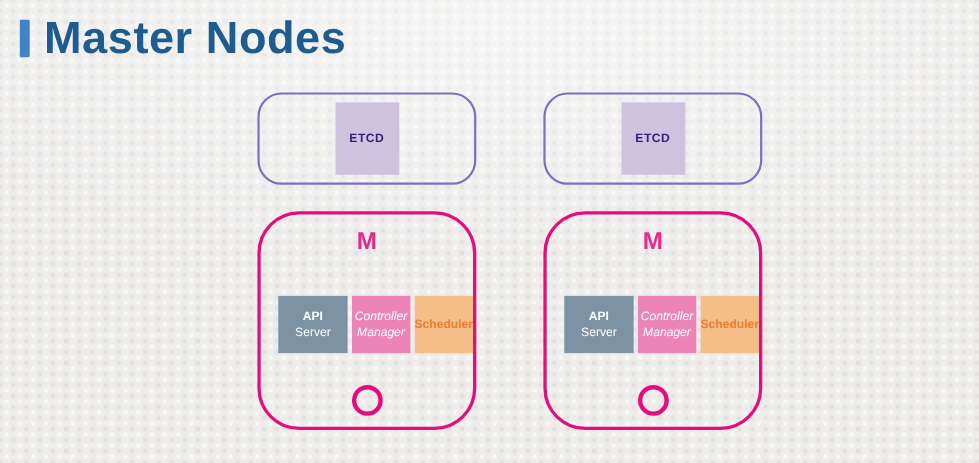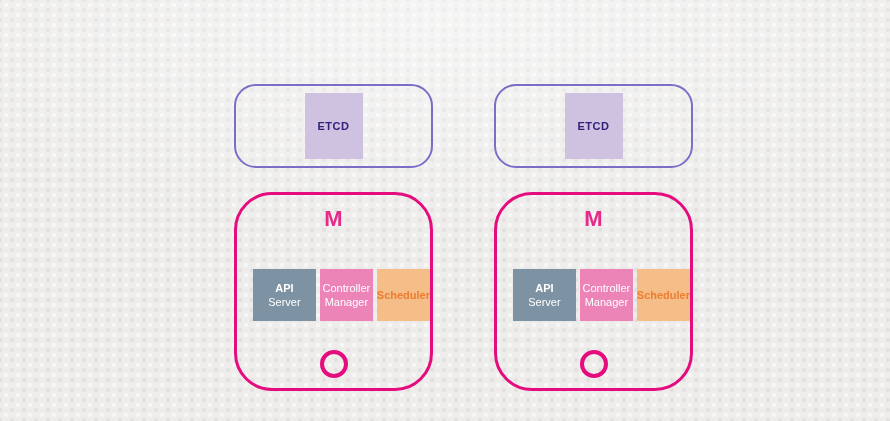--- a/index.html
+++ b/index.html
@@ -68,34 +68,38 @@
     position:absolute;left:16px;right:0;top:74px;
     display:flex;justify-content:center;gap:4px;
   }
   .comp{
     box-sizing:border-box;height:52px;
     display:flex;flex-direction:column;align-items:center;justify-content:center;
     font-size:11px;line-height:14px;text-align:center;
   }
   .comp-api{width:69px;background:#7d93a3;color:#ffffff;}
   .comp-api .l1{font-weight:bold;}
-  .comp-cm{width:58px;background:#ec84b8;color:#ffffff;}
+  .comp-cm{width:58px;background:#ec84b8;color:#ffffff;font-style:italic;}
   .comp-sch{width:57px;background:#f5bd88;color:#ed7d31;font-weight:700;}
   .node-circle{
     position:absolute;box-sizing:content-box;
     left:50%;margin-left:-14px;top:155px;
     width:20px;height:20px;border-radius:50%;
     border:4px solid #e50c7e;background:transparent;
   }
 </style>
 </head>
 <body>
 
 <div class="stage">
 
+  <header class="title-row">
+    <span class="accent-bar"></span>
+    <h1 class="title">Master Nodes</h1>
+  </header>
 
   <section class="column col-1">
     <div class="etcd-frame">
       <div class="etcd-chip">
         <span>ETCD</span>
       </div>
     </div>
     <div class="master-frame">
       <div class="m-label">M</div>
       <div class="comp-row">

